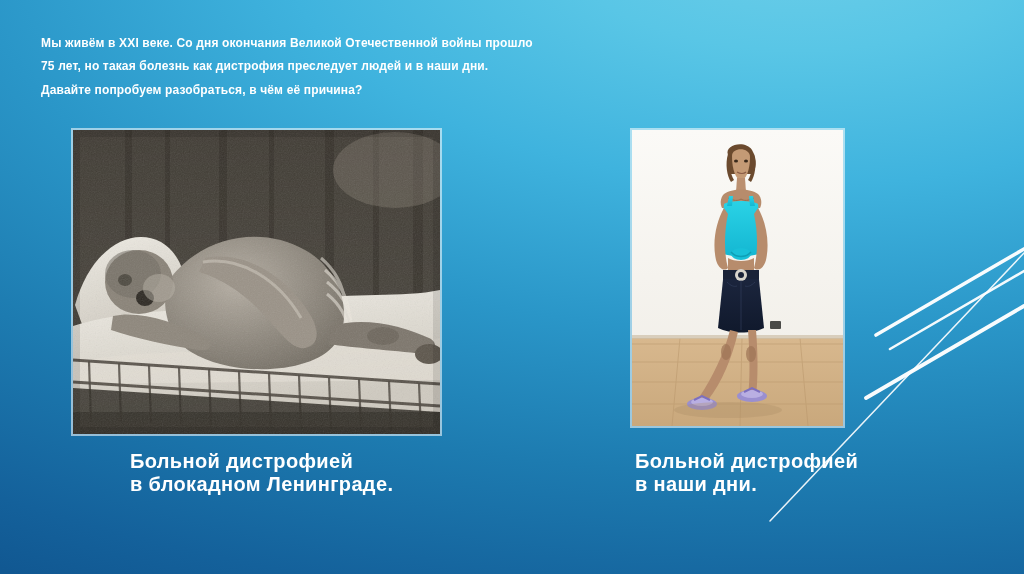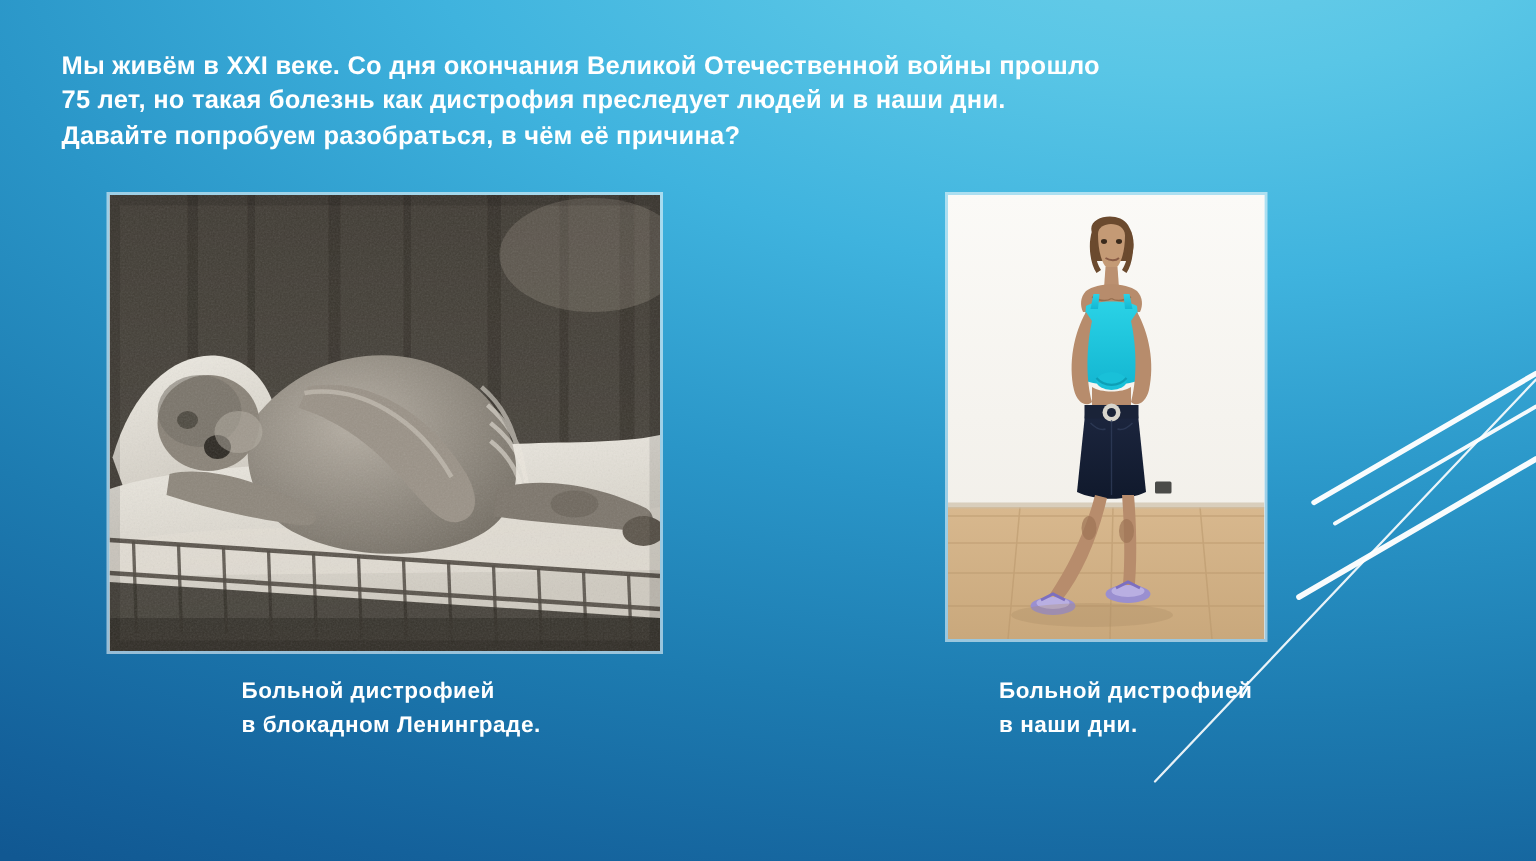--- a/index.html
+++ b/index.html
@@ -31,21 +31,21 @@
     pointer-events: none;
   }
 
   
   #heading {
     position: absolute;
     left: 41px;
     top: 32px;
     width: 900px;
     color: #ffffff;
-    font-size: 17px;
+    font-size: 12px;
     font-weight: bold;
     line-height: 23.3px;
     letter-spacing: 0.15px;
     white-space: pre-line;
   }
 
   
   .photo {
     position: absolute;
     overflow: hidden;
@@ -64,26 +64,25 @@
     width: 211px;
     height: 296px;
     box-shadow: 0 0 0 2px rgba(255,255,255,0.55);
   }
   .photo svg { display: block; width: 100%; height: 100%; }
 
   
   .caption {
     position: absolute;
     color: #ffffff;
-    font-size: 15px;
+    font-size: 20px;
     font-weight: bold;
     line-height: 22.5px;
     letter-spacing: 0.35px;
     white-space: pre-line;
-    margin-left: 31px;
   }
   #caption-left  { left: 130px; top: 450px; }
   #caption-right { left: 635px; top: 450px; }
 </style>
 </head>
 <body>
 
 <div id="slide">
 
   <div id="heading">Мы живём в XXI веке. Со дня окончания Великой Отечественной войны прошло

